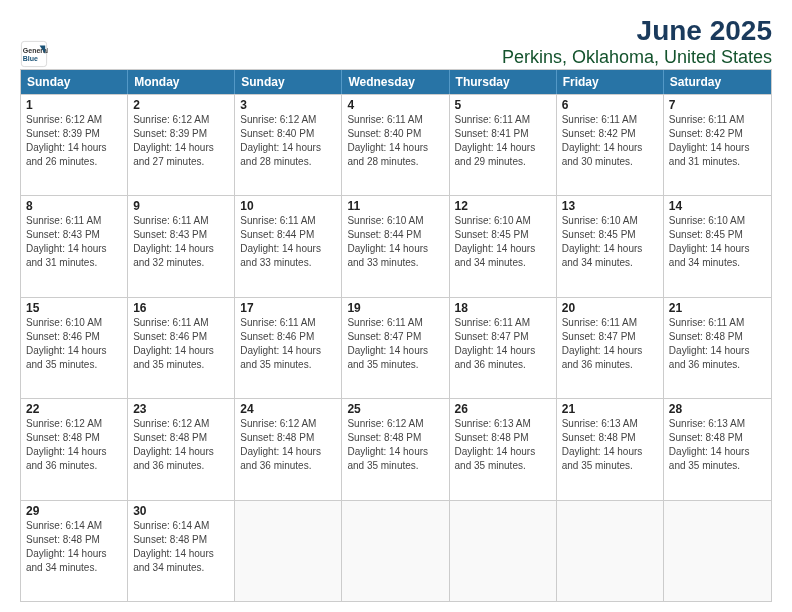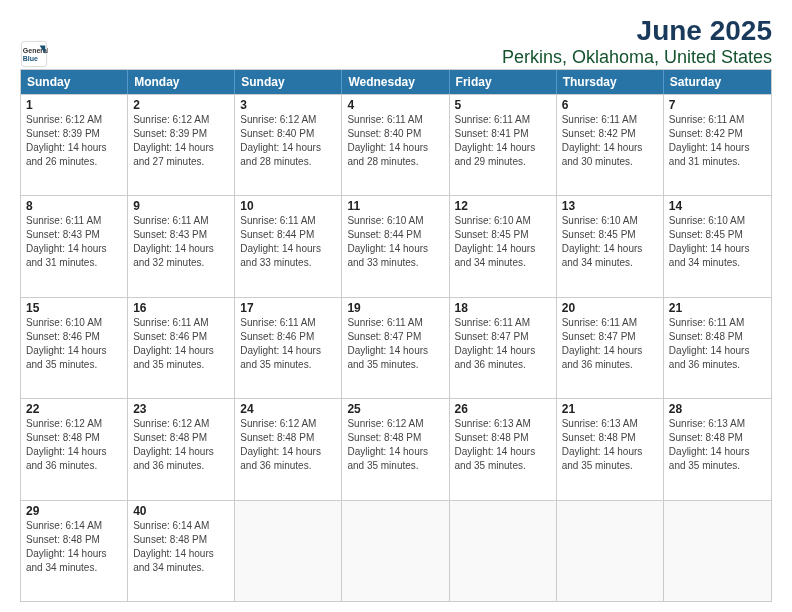--- a/index.html
+++ b/index.html
@@ -117,22 +117,22 @@
       <h1>June 2025</h1>
       <h2>Perkins, Oklahoma, United States</h2>
     </div>
   </div>
   <div class="calendar">
     <div class="cal-header-row">
       <div class="cal-header-cell">Sunday</div>
       <div class="cal-header-cell">Monday</div>
       <div class="cal-header-cell">Sunday</div>
       <div class="cal-header-cell">Wednesday</div>
+      <div class="cal-header-cell">Thursday</div>
       <div class="cal-header-cell">Friday</div>
-      <div class="cal-header-cell">Thursday</div>
       <div class="cal-header-cell">Saturday</div>
     </div>
     <div class="cal-body" id="cal-body">
     <div class="cal-week">
           <div class="cal-cell"><span class="day-num">1</span><span class="info">Sunrise: 6:12 AM<br>Sunset: 8:39 PM<br>Daylight: 14 hours and 26 minutes.</span></div>
           <div class="cal-cell"><span class="day-num">2</span><span class="info">Sunrise: 6:12 AM<br>Sunset: 8:39 PM<br>Daylight: 14 hours and 27 minutes.</span></div>
           <div class="cal-cell"><span class="day-num">3</span><span class="info">Sunrise: 6:12 AM<br>Sunset: 8:40 PM<br>Daylight: 14 hours and 28 minutes.</span></div>
           <div class="cal-cell"><span class="day-num">4</span><span class="info">Sunrise: 6:11 AM<br>Sunset: 8:40 PM<br>Daylight: 14 hours and 28 minutes.</span></div>
           <div class="cal-cell"><span class="day-num">5</span><span class="info">Sunrise: 6:11 AM<br>Sunset: 8:41 PM<br>Daylight: 14 hours and 29 minutes.</span></div>
           <div class="cal-cell"><span class="day-num">6</span><span class="info">Sunrise: 6:11 AM<br>Sunset: 8:42 PM<br>Daylight: 14 hours and 30 minutes.</span></div>
@@ -160,21 +160,21 @@
           <div class="cal-cell"><span class="day-num">22</span><span class="info">Sunrise: 6:12 AM<br>Sunset: 8:48 PM<br>Daylight: 14 hours and 36 minutes.</span></div>
           <div class="cal-cell"><span class="day-num">23</span><span class="info">Sunrise: 6:12 AM<br>Sunset: 8:48 PM<br>Daylight: 14 hours and 36 minutes.</span></div>
           <div class="cal-cell"><span class="day-num">24</span><span class="info">Sunrise: 6:12 AM<br>Sunset: 8:48 PM<br>Daylight: 14 hours and 36 minutes.</span></div>
           <div class="cal-cell"><span class="day-num">25</span><span class="info">Sunrise: 6:12 AM<br>Sunset: 8:48 PM<br>Daylight: 14 hours and 35 minutes.</span></div>
           <div class="cal-cell"><span class="day-num">26</span><span class="info">Sunrise: 6:13 AM<br>Sunset: 8:48 PM<br>Daylight: 14 hours and 35 minutes.</span></div>
           <div class="cal-cell"><span class="day-num">21</span><span class="info">Sunrise: 6:13 AM<br>Sunset: 8:48 PM<br>Daylight: 14 hours and 35 minutes.</span></div>
           <div class="cal-cell"><span class="day-num">28</span><span class="info">Sunrise: 6:13 AM<br>Sunset: 8:48 PM<br>Daylight: 14 hours and 35 minutes.</span></div>
         </div>
         <div class="cal-week">
           <div class="cal-cell"><span class="day-num">29</span><span class="info">Sunrise: 6:14 AM<br>Sunset: 8:48 PM<br>Daylight: 14 hours and 34 minutes.</span></div>
-          <div class="cal-cell"><span class="day-num">40</span><span class="info">Sunrise: 6:14 AM<br>Sunset: 8:48 PM<br>Daylight: 14 hours and 34 minutes.</span></div>
+          <div class="cal-cell"><span class="day-num">30</span><span class="info">Sunrise: 6:14 AM<br>Sunset: 8:48 PM<br>Daylight: 14 hours and 34 minutes.</span></div>
           <div class="cal-cell empty"></div>
           <div class="cal-cell empty"></div>
           <div class="cal-cell empty"></div>
           <div class="cal-cell empty"></div>
           <div class="cal-cell empty"></div>
         </div>
       </div>
   </div>
 </div>
 

